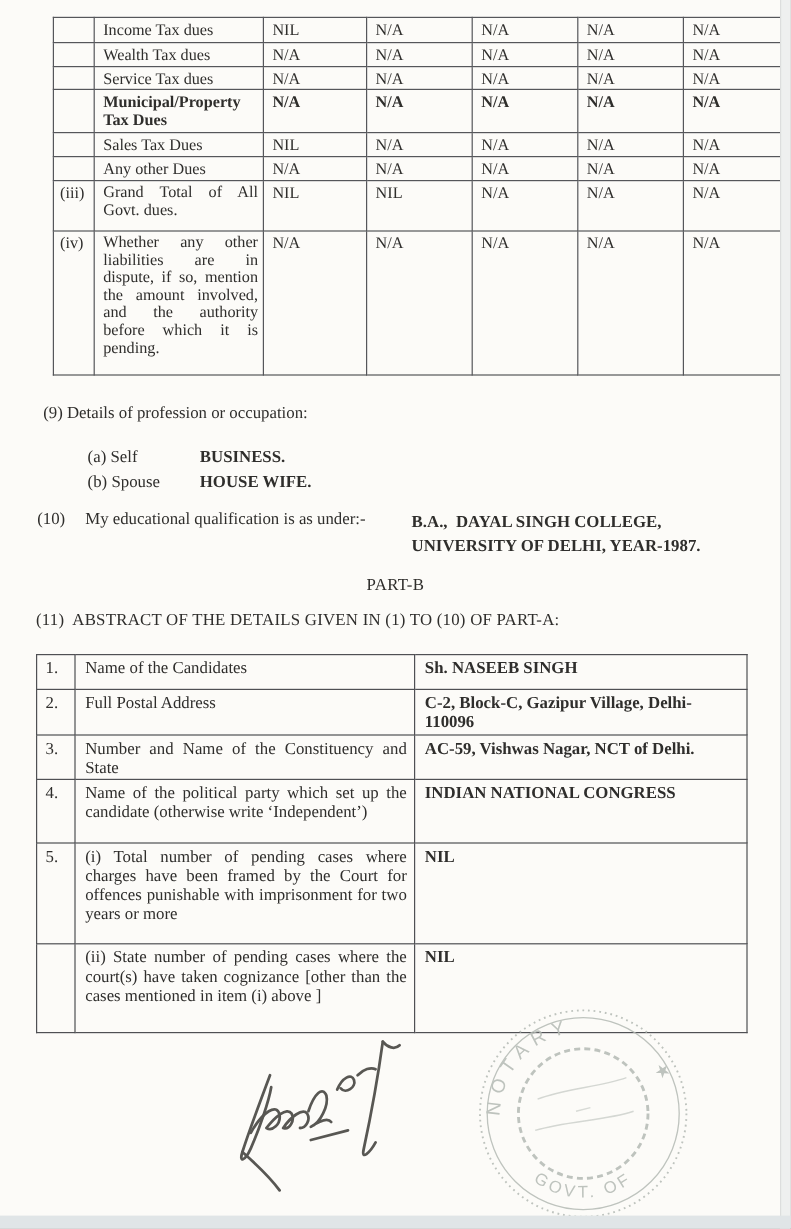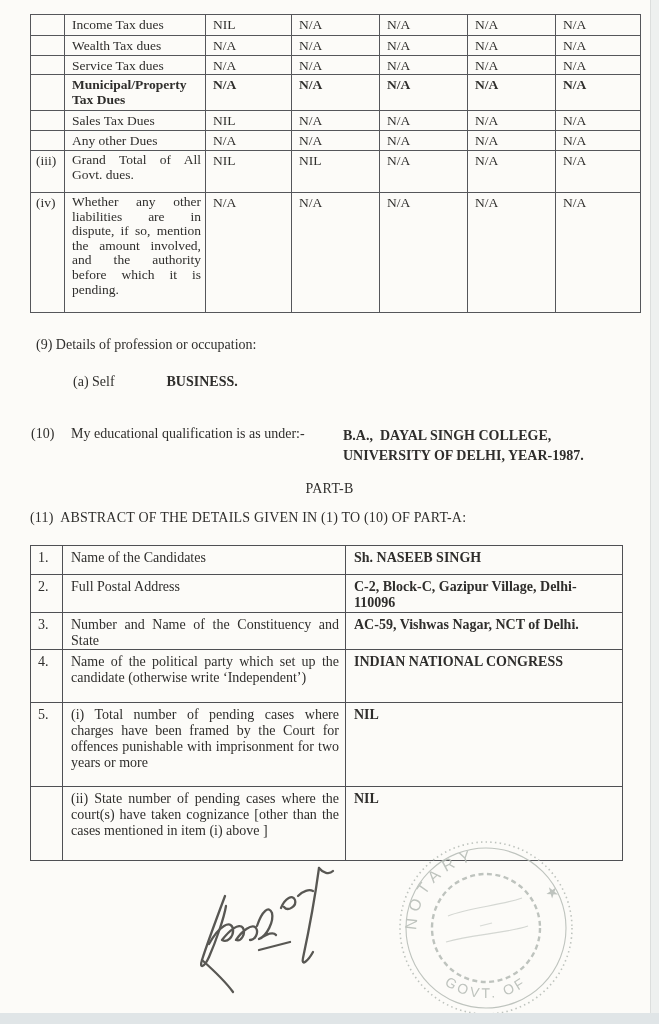--- a/index.html
+++ b/index.html
@@ -3,21 +3,21 @@
 <meta charset="utf-8">
 <style>
   html,body{margin:0;padding:0;background:#888;}
   .page{
     position:relative;width:659px;height:1024px;margin:0 auto;
     background:#fcfbf8;overflow:hidden;
     font-family:"Liberation Serif", serif;color:#2f2e2c;
   }
   
   table{border-collapse:collapse;table-layout:fixed;}
-  .tax{position:absolute;left:30px;top:14px;width:610px;font-size:13.5px;line-height:15px;}
+  .tax{position:absolute;left:44px;top:14px;width:610px;font-size:13.5px;line-height:15px;}
   .tax td{border:1px solid #55565a;vertical-align:top;padding:2px 4px 0 7px;overflow:hidden;}
   .tax td.num{padding-left:5px;padding-right:2px;margin-left:20px;}
   .tax tr.r0 td{height:18px;} .tax tr.r1 td{height:17px;} .tax tr.r2 td{height:16px;}
   .tax tr.r3 td{height:33px;font-weight:bold;} .tax tr.r4 td{height:17px;} .tax tr.r5 td{height:17px;}
   .tax tr.r6 td{height:39px;} .tax tr.r7 td{height:117px;}
   .tax td.just{text-align:justify;line-height:14.6px;}
   
   .s9h{position:absolute;left:36px;top:337px;font-size:14px;}
   .s9row{position:absolute;left:73px;font-size:14px;}
   .s9row .lbl{display:inline-block;width:90px;}
@@ -133,20 +133,24 @@
       <td>N/A</td>
       <td>N/A</td>
     </tr>
   </tbody>
     </table>
 
   <div class="s9h">(9) Details of profession or occupation:</div>
   <div class="s9row" style="top:374px;">
     <span class="lbl">(a)  Self</span>
     <span class="uval">BUSINESS.</span>
+  </div>
+  <div class="s9row" style="top:395px;">
+    <span class="lbl">(b)  Spouse</span>
+    <span class="uval">HOUSE WIFE.</span>
   </div>
 
   <div class="s10num">(10)</div>
   <div class="s10text">My educational qualification is as under:-</div>
   <div class="s10val">
     <div class="uval">B.A.,&nbsp; DAYAL SINGH COLLEGE,</div>
     <div class="uval">UNIVERSITY OF DELHI, YEAR-1987.</div>
   </div>
 
   <div class="partb">PART-B</div>

